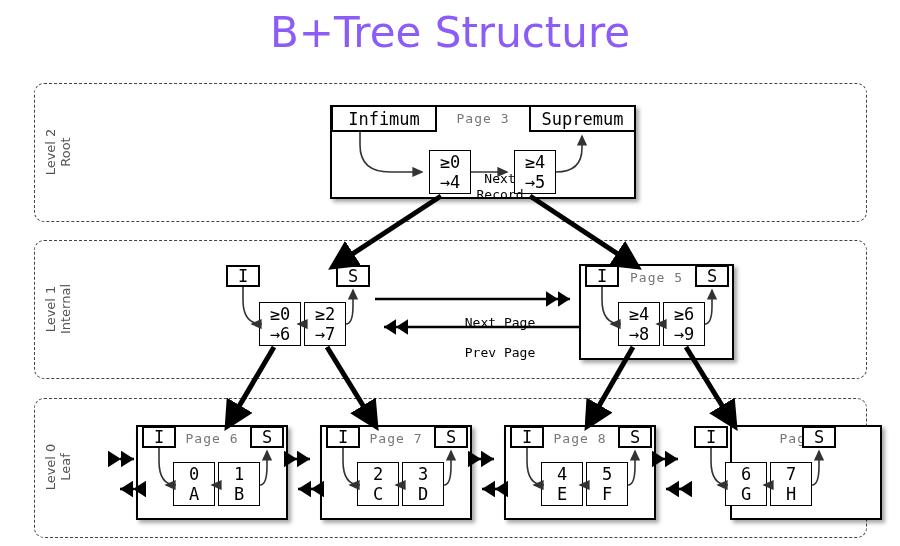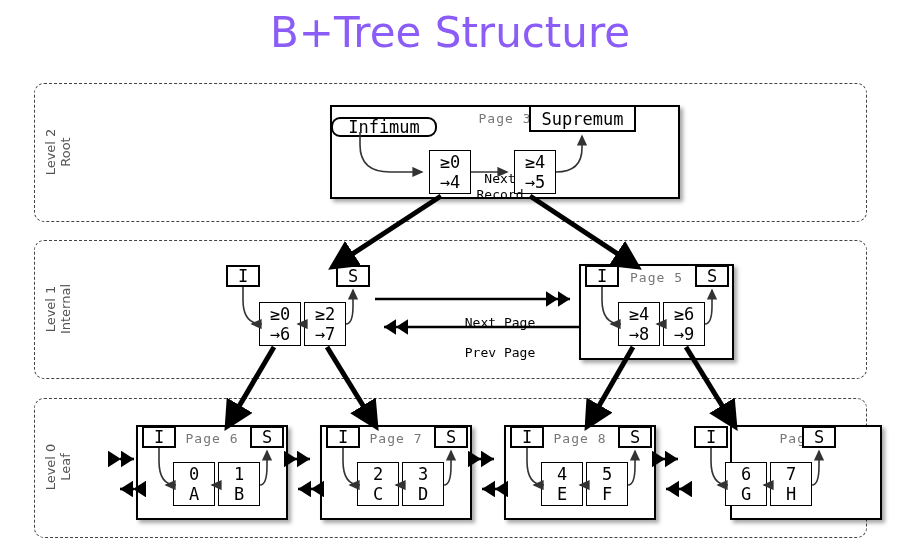--- a/index.html
+++ b/index.html
@@ -123,24 +123,24 @@
 <div id="canvas">
 
   <div id="title">B+Tree Structure</div>
 
   <div class="level-box" style="left:34px; top:83px; width:833px; height:139px;"></div>
   <div class="level-label" style="left:18px; top:137px; width:80px; transform: rotate(-90deg);">
     <div>Level 2</div>
     <div>Root</div>
   </div>
 
-  <div class="page" style="left:330px; top:105px; width:350px; height:94px;">
+  <div class="page" style="left:330px; top:105px; width:306px; height:94px;">
     <div class="page-title">Page 3</div>
   </div>
-  <div class="sysrec wide" style="left:331px; top:117px; width:106px; height:20px;border-radius:9px;">Infimum</div>
+  <div class="sysrec wide" style="left:331px; top:105px; width:106px; height:27px;">Infimum</div>
   <div class="sysrec wide" style="left:529px; top:105px; width:107px; height:27px;">Supremum</div>
 
   <div class="record" style="left:429px; top:150px; width:42px; height:44px;">
     <div class="r-top">≥0</div>
     <div class="r-bot">→4</div>
   </div>
   <div class="record" style="left:514px; top:150px; width:42px; height:44px;">
     <div class="r-top">≥4</div>
     <div class="r-bot">→5</div>
   </div>

